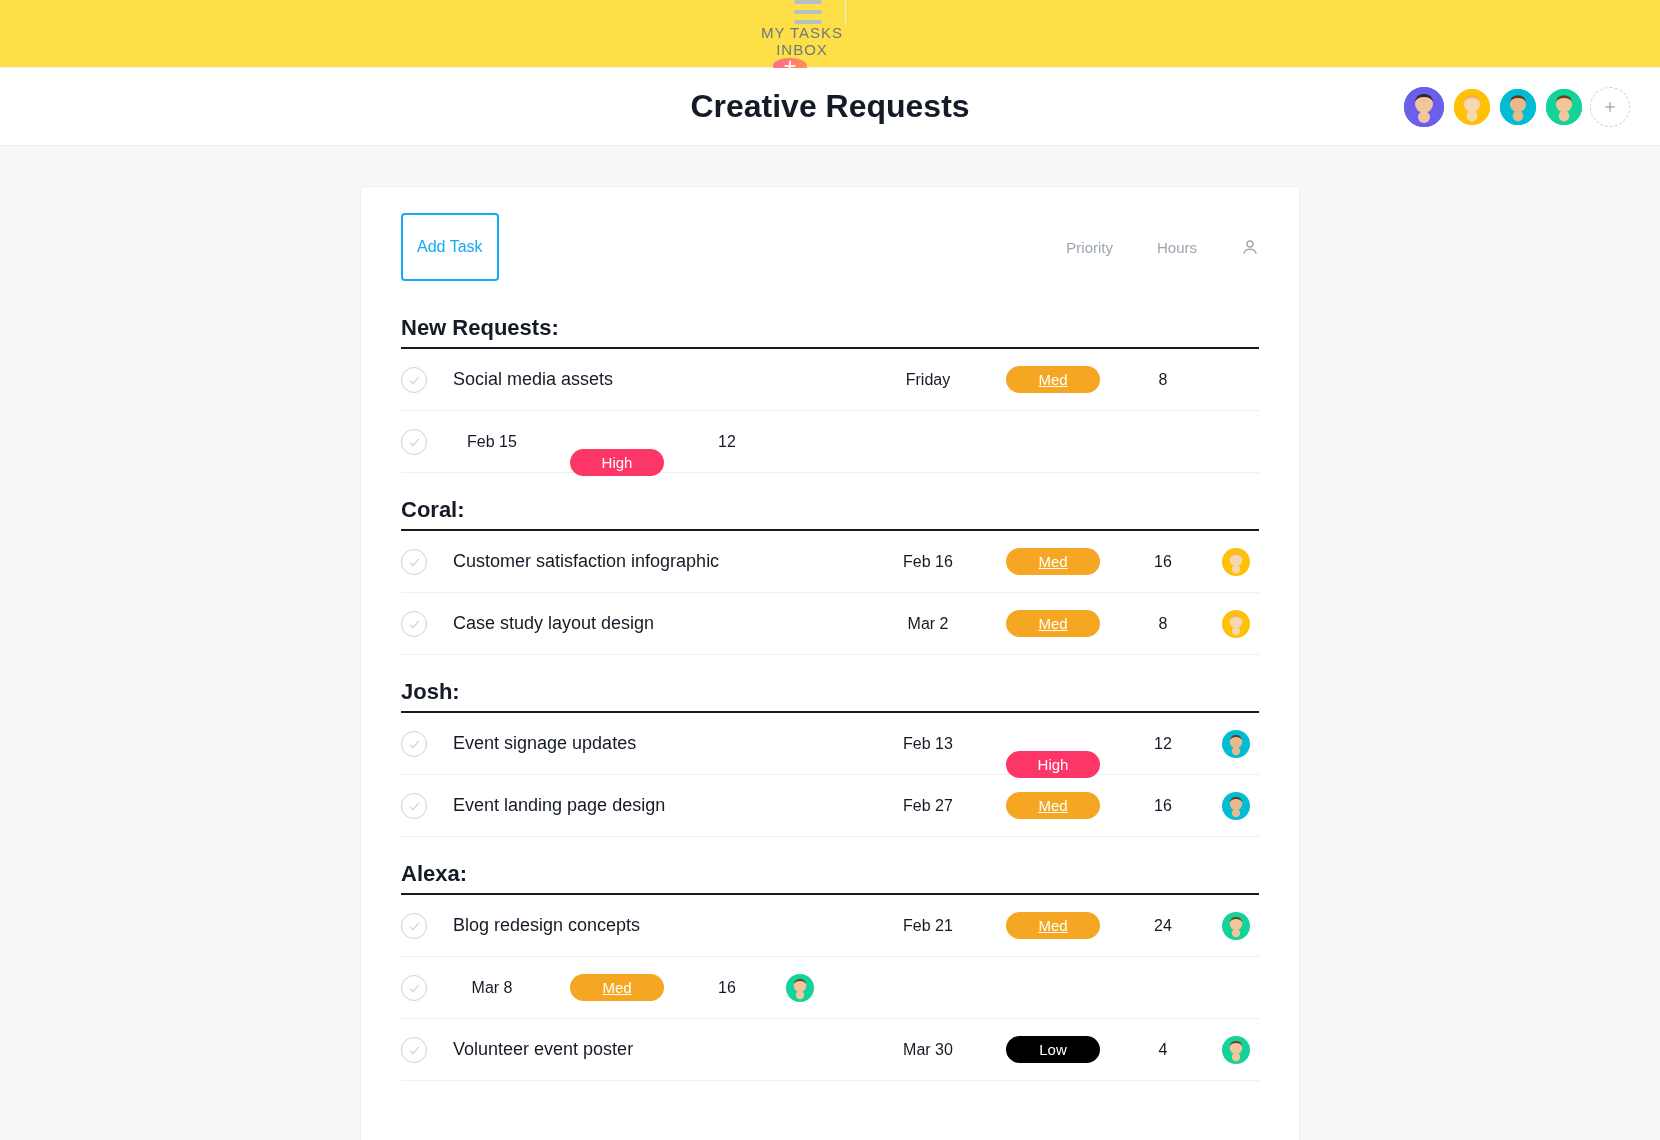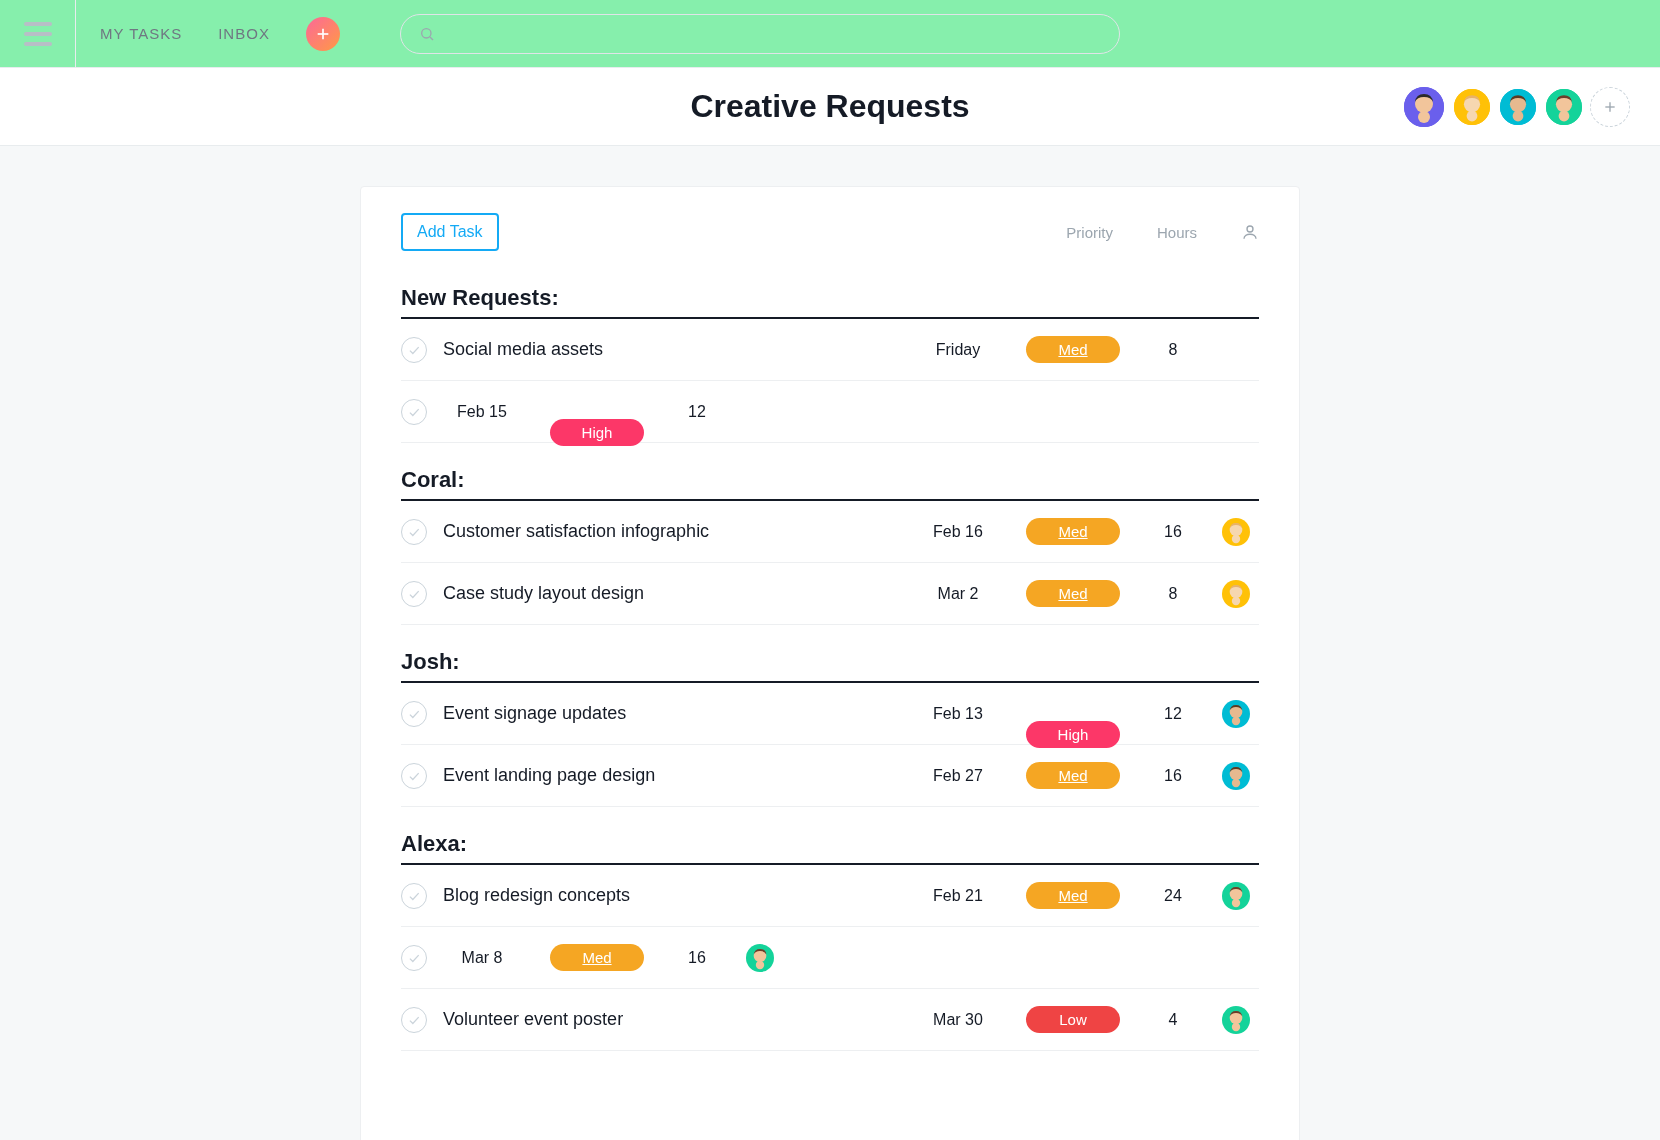--- a/index.html
+++ b/index.html
@@ -16,21 +16,22 @@
   
   body { width: 1660px; }
   
   
   .topbar {
     display: flex;
     align-items: center;
     height: 68px;
     border-bottom: 1px solid #e8ecee;
     padding: 0 20px 0 0;
-    background: #86efac;
+    background: #fde047;
+    flex-direction: column;
   }
   .hamburger-wrap {
     width: 76px;
     height: 68px;
     display:flex; align-items:center; justify-content:center;
     border-right: 1px solid #e8ecee;
     margin-right: 24px;
   }
   .hamburger { width:28px; display:flex; flex-direction:column; gap:6px; cursor:pointer;}
   .hamburger span { height:4px; background:#b7bfc6; border-radius:2px; display:block;}
@@ -111,21 +112,21 @@
   .panel-header {
     display:flex; align-items:center;
     padding: 26px 40px 0 40px;
     margin-bottom: 34px;
   }
   .add-task-btn {
     border:2px solid #14aaf5;
     color:#14aaf5;
     background:#fff;
     font-size:16px; font-weight:500;
-    padding:8px 14px;
+    padding:23px 14px;
     border-radius:4px;
     cursor:pointer;
   }
   .col-headers {
     margin-left:auto; display:flex; align-items:center; gap:44px;
     color:#9ca6af; font-size:15px;
   }
   .person-icon { width:18px; height:18px; }
   .person-icon svg { width:18px; height:18px; stroke:#9ca6af; fill:none; }
 
@@ -135,42 +136,42 @@
     padding-bottom:6px;
     border-bottom:2px solid #151b26;
     margin-top: 24px;
   }
   .section:first-child .section-title { margin-top:0; }
 
   .task-row {
     display:flex; align-items:center;
     height:62px;
     border-bottom:1px solid #edeff1;
-    gap:0;
+    gap:10px;
   }
   .check-icon {
     width:26px; height:26px; border-radius:50%;
     border:1.5px solid #cbd4db;
     display:flex; align-items:center; justify-content:center;
     flex-shrink:0;
     cursor:pointer;
   }
   .check-icon svg { width:14px; height:14px; stroke:#cbd4db; fill:none; stroke-width:2.2; }
   .task-title {
     margin-left:16px; font-size:18px; color:#151b26; flex:1;
   }
   .task-due { width:110px; text-align:center; font-size:16px; color:#151b26; }
   .task-priority { width:120px; display:flex; justify-content:center; }
   .pill {
     min-width:94px; text-align:center; padding:5px 0;
     border-radius:18px; color:#fff; font-size:15px; font-weight:500;
   }
   .pill-med  { background:#f5a623;text-decoration:underline; }
   .pill-high { background:#fc3768;margin-top:41px; }
-  .pill-low  { background:#ef4444;text-align:center; }
+  .pill-low  { background:#000000;text-align:center; }
   .task-hours { width:80px; text-align:center; font-size:16px; color:#151b26; }
   .task-assignee { width:46px; display:flex; justify-content:center; }
   .mini-avatar { width:28px; height:28px; border-radius:50%; }
 </style>
 </head>
 <body>
 
 <div class="topbar">
   <div class="hamburger-wrap">
     <div class="hamburger">

